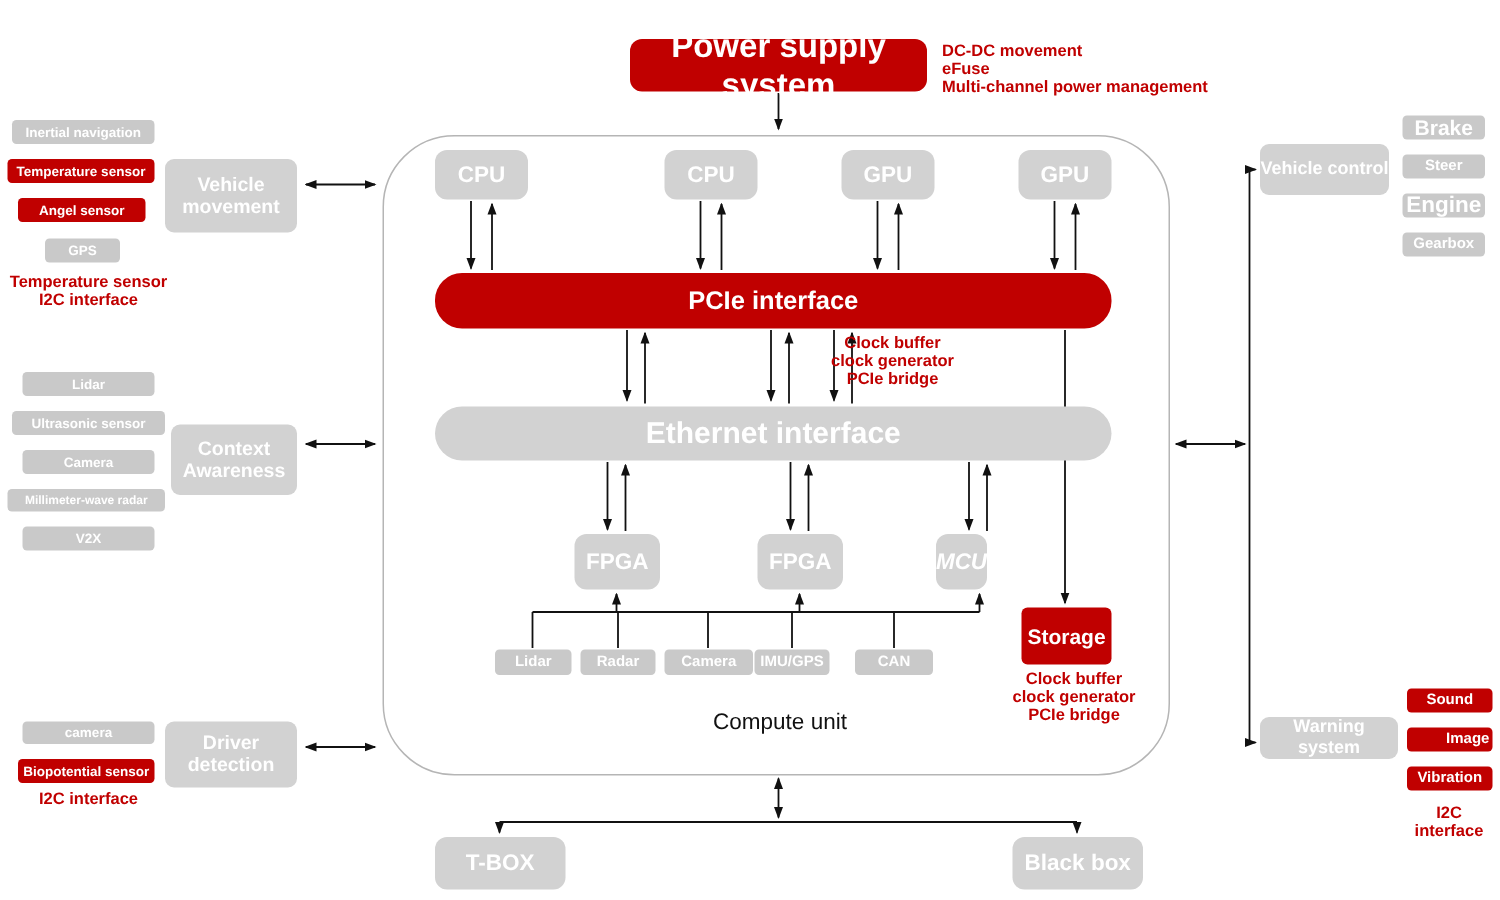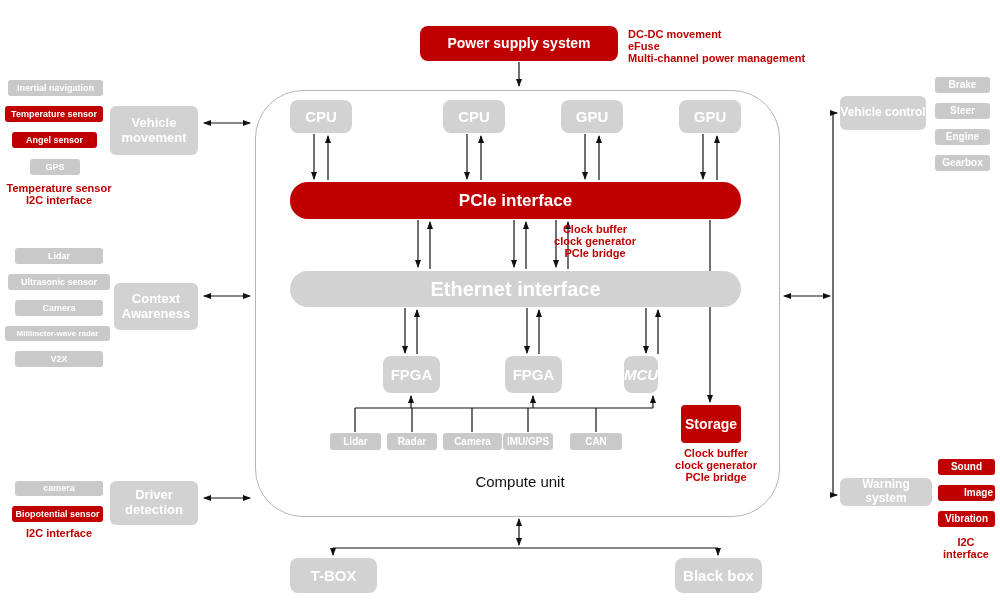--- a/index.html
+++ b/index.html
@@ -79,21 +79,21 @@
       <path d="M204,296 H250" marker-start="url(#ah)" marker-end="url(#ah)"></path>
       <path d="M204,498 H250" marker-start="url(#ah)" marker-end="url(#ah)"></path>
 
       <path d="M784,296 H830" marker-start="url(#ah)" marker-end="url(#ah)"></path>
       <path d="M833,113 V495"></path>
       <path d="M833,113 H837" marker-end="url(#ah)"></path>
       <path d="M833,495 H837" marker-end="url(#ah)"></path>
     </g>
   </svg>
 
-  <div class="box red r8" style="left:420px;top:26px;width:198px;height:35px;font-size:14px;">
+  <div class="box red r8" style="left:420px;top:26px;width:198px;height:35px;font-size:22px;">
       <span>Power supply system</span>
     </div>
   <div class="note" style="left:628px;top:28px;">
     <div>DC-DC movement</div>
     <div>eFuse</div>
     <div>Multi-channel power management</div>
   </div>
 
   <div class="compute-frame" style="left:255px;top:90px;width:525px;height:427px;"></div>
   <div class="abs" style="left:440px;top:473px;width:160px;text-align:center;font-size:15px;color:#111;">Compute unit</div>
@@ -207,27 +207,27 @@
   <div class="box gray r6" style="left:110px;top:481px;width:88px;height:44px;font-size:13px;padding:0 10px;">
       <span>Driver detection</span>
     </div>
   <div class="note center" style="left:0px;top:527px;width:118px;">
     <div>I2C interface</div>
   </div>
 
   <div class="box gray r6" style="left:840px;top:96px;width:86px;height:34px;font-size:12px;">
       <span>Vehicle control</span>
     </div>
-  <div class="box gray2 r3" style="left:935px;top:77px;width:55px;height:16px;font-size:10px;">
+  <div class="box gray2 r3" style="left:935px;top:77px;width:55px;height:16px;font-size:14px;">
       <span>Brake</span>
     </div>
   <div class="box gray2 r3" style="left:935px;top:103px;width:55px;height:16px;font-size:10px;">
       <span>Steer</span>
     </div>
-  <div class="box gray2 r3" style="left:935px;top:129px;width:55px;height:16px;font-size:10px;">
+  <div class="box gray2 r3" style="left:935px;top:129px;width:55px;height:16px;font-size:15px;">
       <span>Engine</span>
     </div>
   <div class="box gray2 r3" style="left:935px;top:155px;width:55px;height:16px;font-size:10px;">
       <span>Gearbox</span>
     </div>
 
   <div class="box gray r6" style="left:840px;top:478px;width:92px;height:28px;font-size:12px;">
       <span>Warning system</span>
     </div>
   <div class="box red r3" style="left:938px;top:459px;width:57px;height:16px;font-size:10px;">

